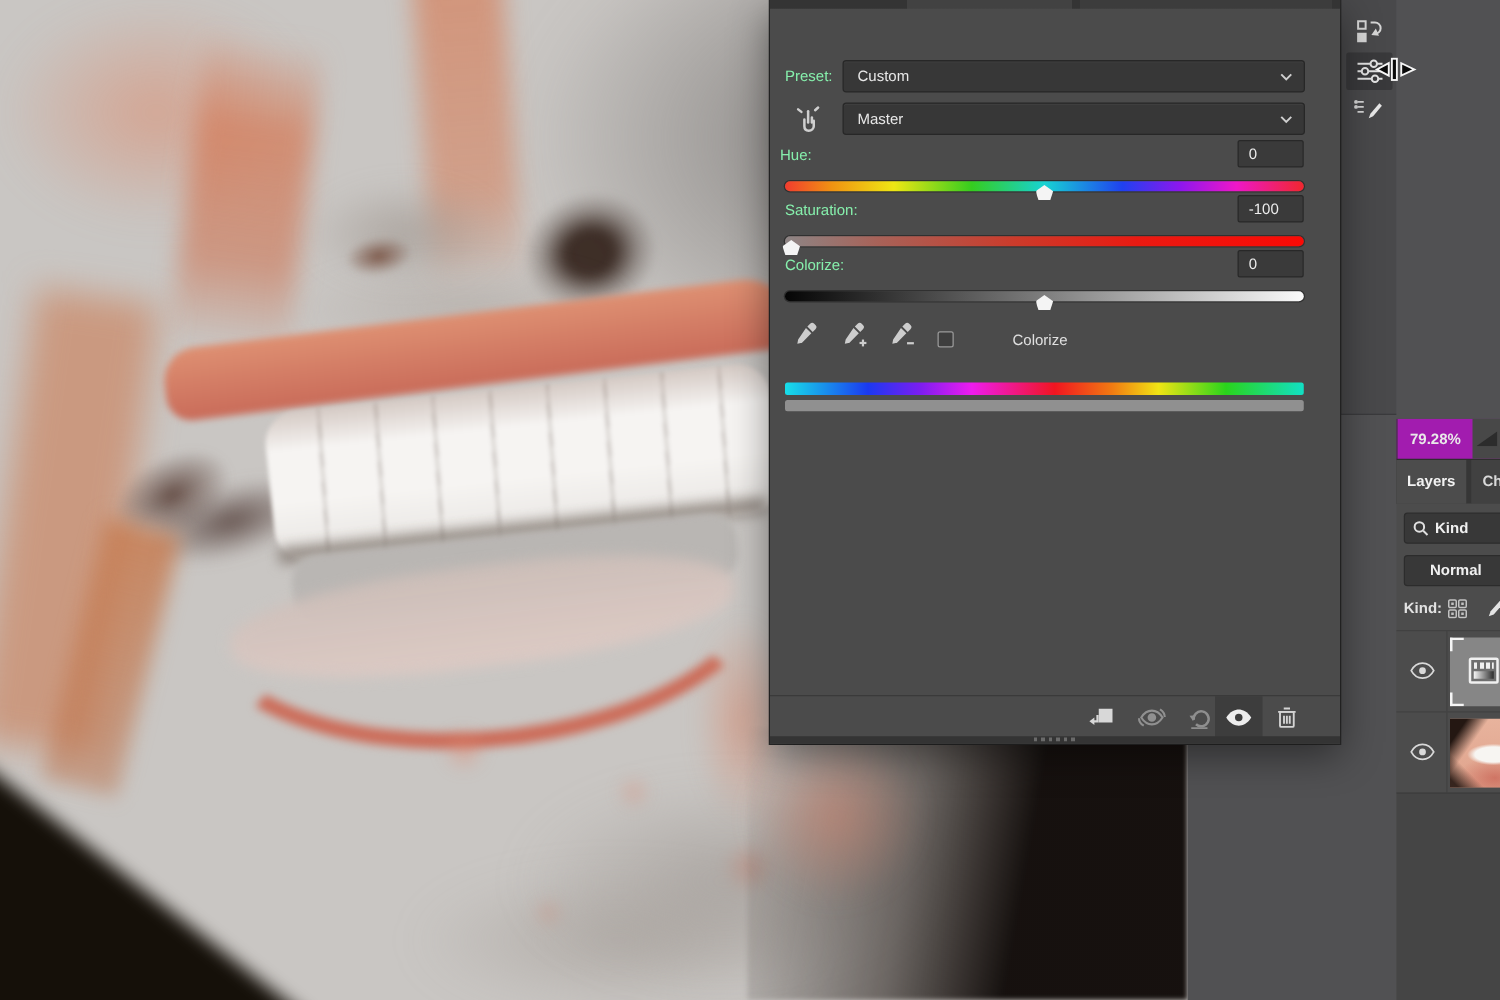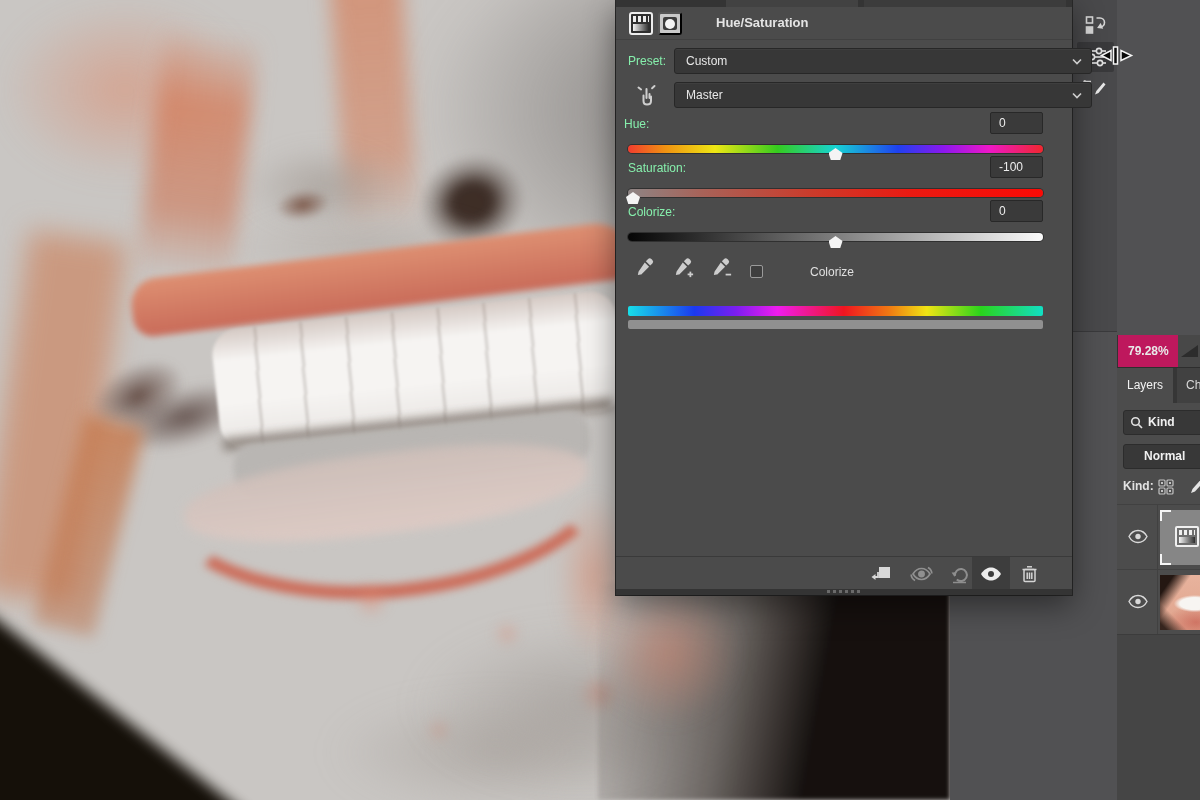--- a/index.html
+++ b/index.html
@@ -81,21 +81,21 @@
     background:repeating-linear-gradient(90deg,#ececec 0 3px, transparent 3px 5px); }
   .hicon1 .grad { position:absolute; left:2px; bottom:2px; width:16px; height:7px;
     background:linear-gradient(90deg,#f2f2f2,#2a2a2a); }
   .hicon2 { position:absolute; left:42px; top:5px; width:24px; height:23px; background:#c9c9c9; border-radius:3px; }
   .hicon2 .inner { position:absolute; left:3px; top:3px; right:3px; bottom:3px; background:#3c3c3c; border-radius:2px; }
   .hicon2 .dot { position:absolute; left:50%; top:50%; width:10px; height:10px; margin:-5px 0 0 -5px;
     background:#f4f4f4; border-radius:50%; }
   .p-title { position:absolute; left:100px; top:0; line-height:32px; font-size:13px; color:#e4e4e4; }
 
   .p-label { position:absolute; font-size:12px; color:#86efac;text-align:right; }
-  .dd { position:absolute; left:58px; width:418px; height:26px; background:#373737; border:1px solid #272727;
+  .dd { position:absolute; left:58px; width:370px; height:26px; background:#373737; border:1px solid #272727;
     border-radius:3px; box-shadow:inset 0 1px 0 rgba(255,255,255,.04); color:#e8e8e8;
     line-height:24px; padding-left:11px; font-size:12px; cursor:default; }
   .dd .chev { position:absolute; right:9px; top:9px; }
 
   .tat { position:absolute; left:16px; top:81px; width:30px; height:28px; background:none; border:none; }
 
   .valbox { position:absolute; left:374px; width:53px; height:22px; background:#3a3a3a; border:1px solid #282828;
     border-radius:2px; color:#ededed; font-size:12px; line-height:20px; padding-left:8px; }
   .track { position:absolute; left:12px; width:415px; height:8px; border-radius:4px;
     box-shadow:0 0 0 1px rgba(0,0,0,.35); }
@@ -133,28 +133,28 @@
   .d-history { left:10px; top:13px; width:24px; height:24px; }
   .d-adj { left:4px; top:42px; width:37px; height:30px; background:#39393b !important; border-radius:2px;
     display:flex; align-items:center; justify-content:center; }
   .d-brush { left:10px; top:76px; width:24px; height:24px; }
 
   .cursor { position:absolute; left:1095px; top:44px; z-index:50; pointer-events:none; }
 
   
   .rpanel { position:absolute; left:1117px; top:335px; width:83px; height:465px; z-index:6;
     color:#eaeaea; font-size:12px; overflow:hidden; }
-  .statusbar { position:absolute; left:0; top:0; width:100%; height:33px; background:#be185d;
+  .statusbar { position:absolute; left:0; top:0; width:100%; height:33px; background:#a21caf;
     border-bottom:1px solid #2e2e2e; border-left:1px solid #333; }
   .zoomfield { position:absolute; left:10px; top:0; line-height:32px; font-weight:700; color:#e9e9e9; }
   .status-right { position:absolute; right:0; top:0; width:22px; height:32px; background:#484848; }
   .wedge { position:absolute; right:2px; top:10px; width:17px; height:12px; background:#2c2c2c;
     clip-path:polygon(0 100%, 100% 0, 100% 100%); }
   .tabsrow { position:absolute; left:0; top:33px; width:100%; height:35px; background:#363636; }
-  .tab { position:absolute; top:0; height:35px; line-height:35px; font-weight:400; }
+  .tab { position:absolute; top:0; height:35px; line-height:35px; font-weight:700; }
   .tab-layers { left:0; width:56px; text-align:center; background:#4c4c4c; color:#f2f2f2; }
   .tab-ch { left:60px; width:40px; padding-left:9px; background:#414141; color:#d9d9d9; }
   .rbody { position:absolute; left:0; top:68px; width:100%; bottom:0; background:#4c4c4c; overflow:hidden; }
   .rfield { position:absolute; left:6px; height:25px; background:#383838; border:1px solid #2c2c2c;
     border-radius:3px; width:86px; color:#f0f0f0; font-weight:700; line-height:23px; }
   .kindbox { top:7px; } .kindbox .mag { position:absolute; left:6px; top:5px; }
   .kindbox .txt { position:absolute; left:24px;text-align:center; }
   .blendbox { top:41px; } .blendbox .txt { position:absolute; left:20px; }
   .lockrow { position:absolute; left:0; top:72px; width:100%; height:28px; }
   .lock-lbl { position:absolute; left:6px; top:4px; font-weight:700; color:#e2e2e2; }
@@ -212,31 +212,20 @@
     <div class="ph-chin-shadow"></div>
     <div class="ph-jaw-gray"></div>
     <div class="ph-br-dark"></div>
     <div class="ph-br-speck"></div>
     <div class="ph-hair"></div>
   </div>
 
   <section class="props">
     <div class="p-top"></div>
 
-    <div class="p-header">
-      <button class="hicon1">
-        <span class="bars"></span>
-        <span class="grad"></span>
-      </button>
-      <button class="hicon2">
-        <span class="inner"></span>
-        <span class="dot"></span>
-      </button>
-      <h1 class="p-title">Hue/Saturation</h1>
-    </div>
 
     <span class="p-label" style="left:12px; top:54px;">Preset:</span>
     <div class="dd" style="top:48px;">
       <span>Custom</span>
       <svg class="chev" width="10" height="7" viewBox="0 0 10 7">
           <path d="M1 1.5l4 4 4-4" fill="none" stroke="#cfcfcf" stroke-width="1.6"></path>
         </svg>
     </div>
 
     <button class="tat">

